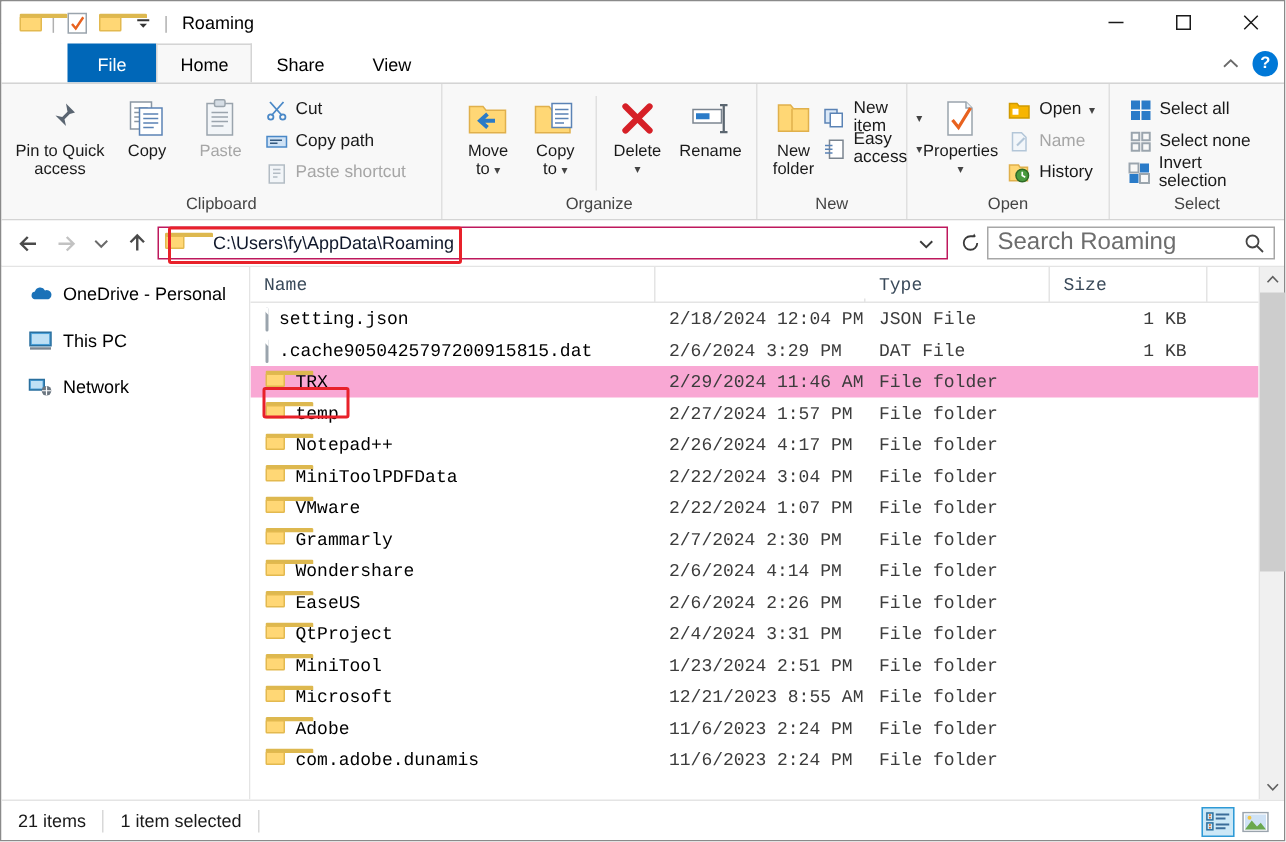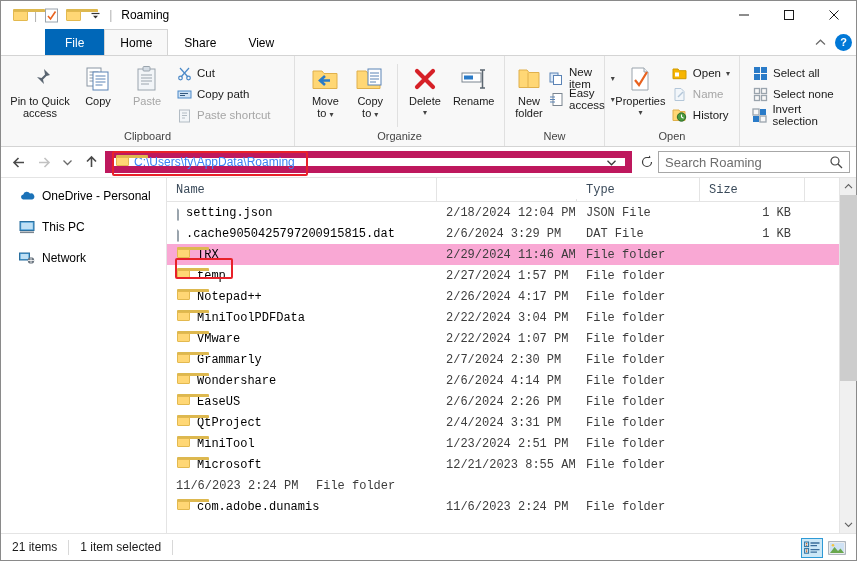--- a/index.html
+++ b/index.html
@@ -118,36 +118,36 @@
     background: #fff; padding: 0 6px;
     position: relative;
   }
   .navbtn {
     width: 24px; height: 24px; display: flex; align-items: center; justify-content: center;
     color: #4a4a4a; font-size: 15px;
   }
   .navbtn.dim { color: #c2c2c2; }
   .addr-wrap { position: relative; flex: 1; margin: 0 4px 0 2px; height: 22px; }
   .addr {
-    height: 22px; border: 7px solid #be185d; background: #fff;
-    display: flex; align-items: center; padding: 0 4px; gap: 5px;
-    font-size: 12px; color: #3b82f6;
+    height: 22px; border: 1px solid #be185d; background: #fff;
+    display: flex; align-items: center; padding: 0 4px; gap: 19px;
+    font-size: 12px; color: #0f172a;
   }
   .addr .drop { margin-left: auto; color: #3a3a3a; font-size: 10px; padding-right: 3px;}
   .redbox {
     position: absolute; border: 2px solid #e8212a; border-radius: 2px;
     pointer-events: none;
   }
   #addr-redbox { left: 111px; top: 150px; width: 196px; height: 25px; }
   #trx-redbox { left: 174px; top: 257px; width: 58px; height: 21px; }
   .refresh { width: 22px; height: 22px; display:flex; align-items:center; justify-content:center; color:#3a3a3a; font-size: 13px;}
   .searchbox {
     width: 192px; height: 22px; border: 1px solid #a7a7a7; background: #fff;
     display: flex; align-items: center; padding: 0 6px;
-    font-size: 13px; color: #6d6d6d;
+    font-size: 16px; color: #6d6d6d;
   }
   .searchbox .mag { margin-left: auto; color: #444; }
 
   
   .body { flex: 1; display: flex; min-height: 0; border-top: 1px solid #e4e4e4;}
   .navpane {
     width: 166px; flex: 0 0 166px; background: #fff;
     border-right: 1px solid #e4e4e4;
     padding-top: 7px;
   }
@@ -535,20 +535,21 @@
                 <rect x="1" y="1" width="6" height="6" fill="none" stroke="#9aa4ad" stroke-width="1.3"></rect>
                 <rect x="8" y="1" width="6" height="6" fill="#2a7bc8"></rect>
                 <rect x="1" y="8" width="6" height="6" fill="#2a7bc8"></rect>
                 <rect x="8" y="8" width="6" height="6" fill="none" stroke="#9aa4ad" stroke-width="1.3"></rect>
               </svg>
             </span>
             <span>Invert selection</span>
           </div>
         </div>
       </div>
+      <div class="rgroup-label">Select</div>
     </div>
   </div>
 
   <div class="addrbar">
     <div class="navbtn">
       <svg width="17" height="15" viewBox="0 0 17 15">
           <path d="M13 7.5 H3 M7.5 3 L3 7.5 L7.5 12" stroke="#4a4a4a" stroke-width="1.6" fill="none"></path>
         </svg>
     </div>
     <div class="navbtn dim">
@@ -761,20 +762,24 @@
           <div class="row">
             <div class="cell name">
               <span><span class="folder sm"><span class="tab"></span><span class="body"></span></span></span>
               <span>Microsoft</span>
             </div>
             <div class="cell date">12/21/2023 8:55 AM</div>
             <div class="cell type">File folder</div>
             <div class="cell size"></div>
           </div>
           <div class="row">
+            <div class="cell name">
+              <span><span class="folder sm"><span class="tab"></span><span class="body"></span></span></span>
+              <span>Adobe</span>
+            </div>
             <div class="cell date">11/6/2023 2:24 PM</div>
             <div class="cell type">File folder</div>
             <div class="cell size"></div>
           </div>
           <div class="row">
             <div class="cell name">
               <span><span class="folder sm"><span class="tab"></span><span class="body"></span></span></span>
               <span>com.adobe.dunamis</span>
             </div>
             <div class="cell date">11/6/2023 2:24 PM</div>

